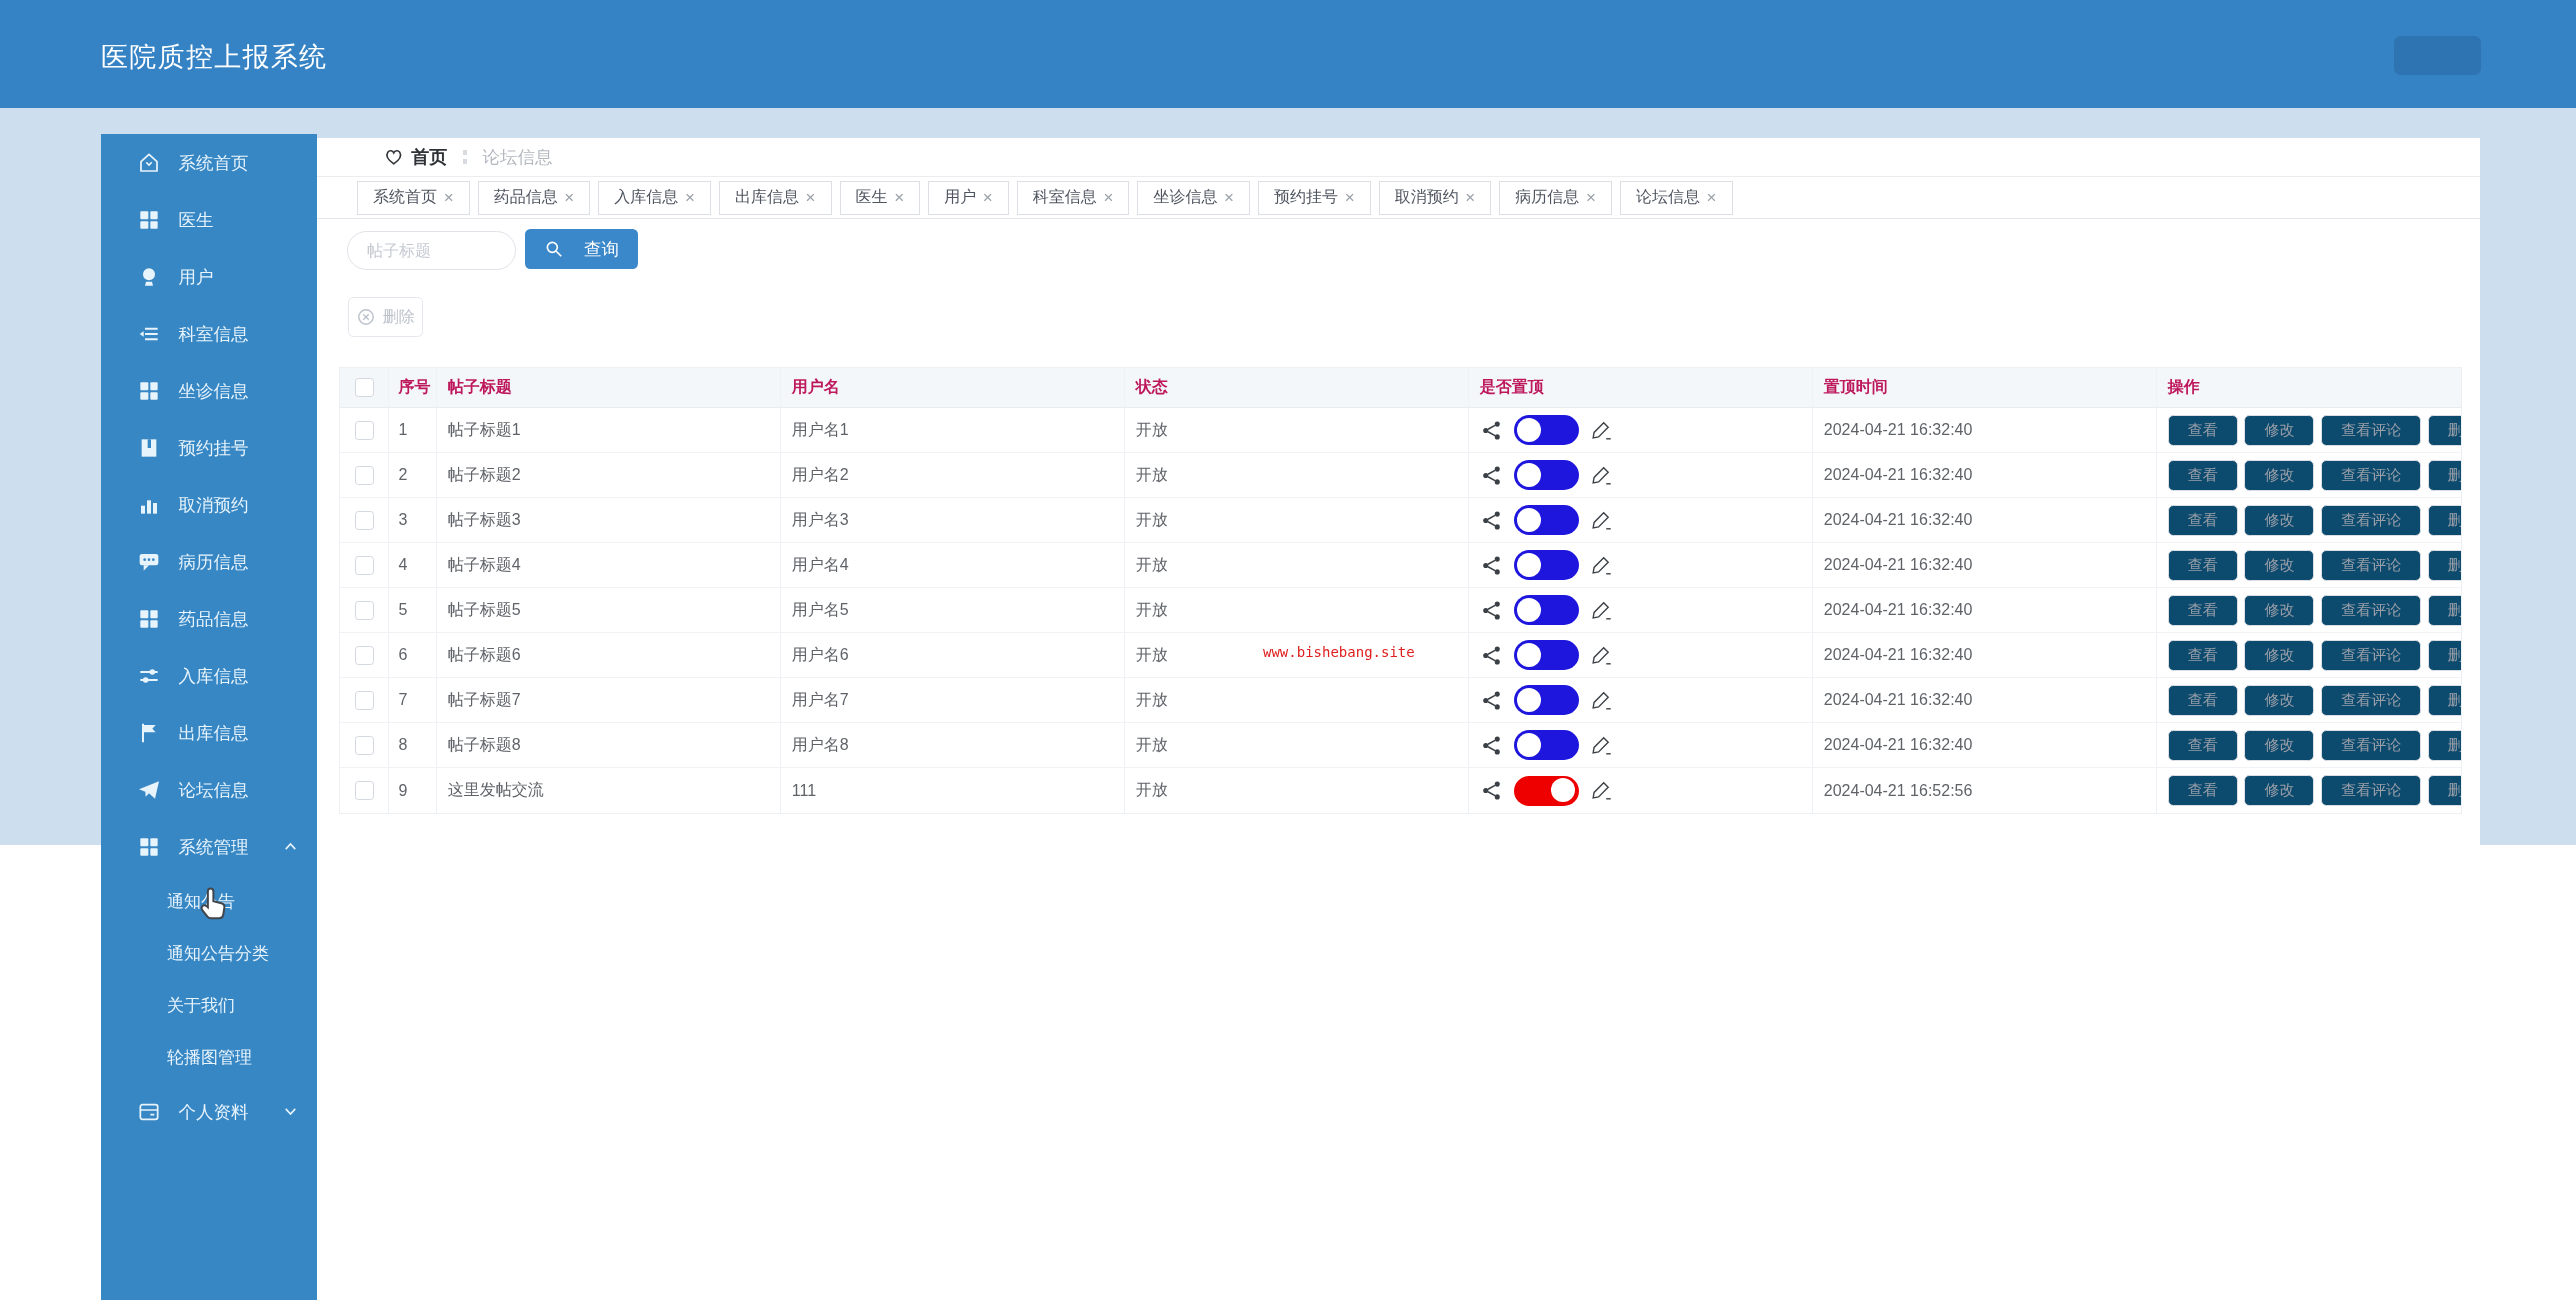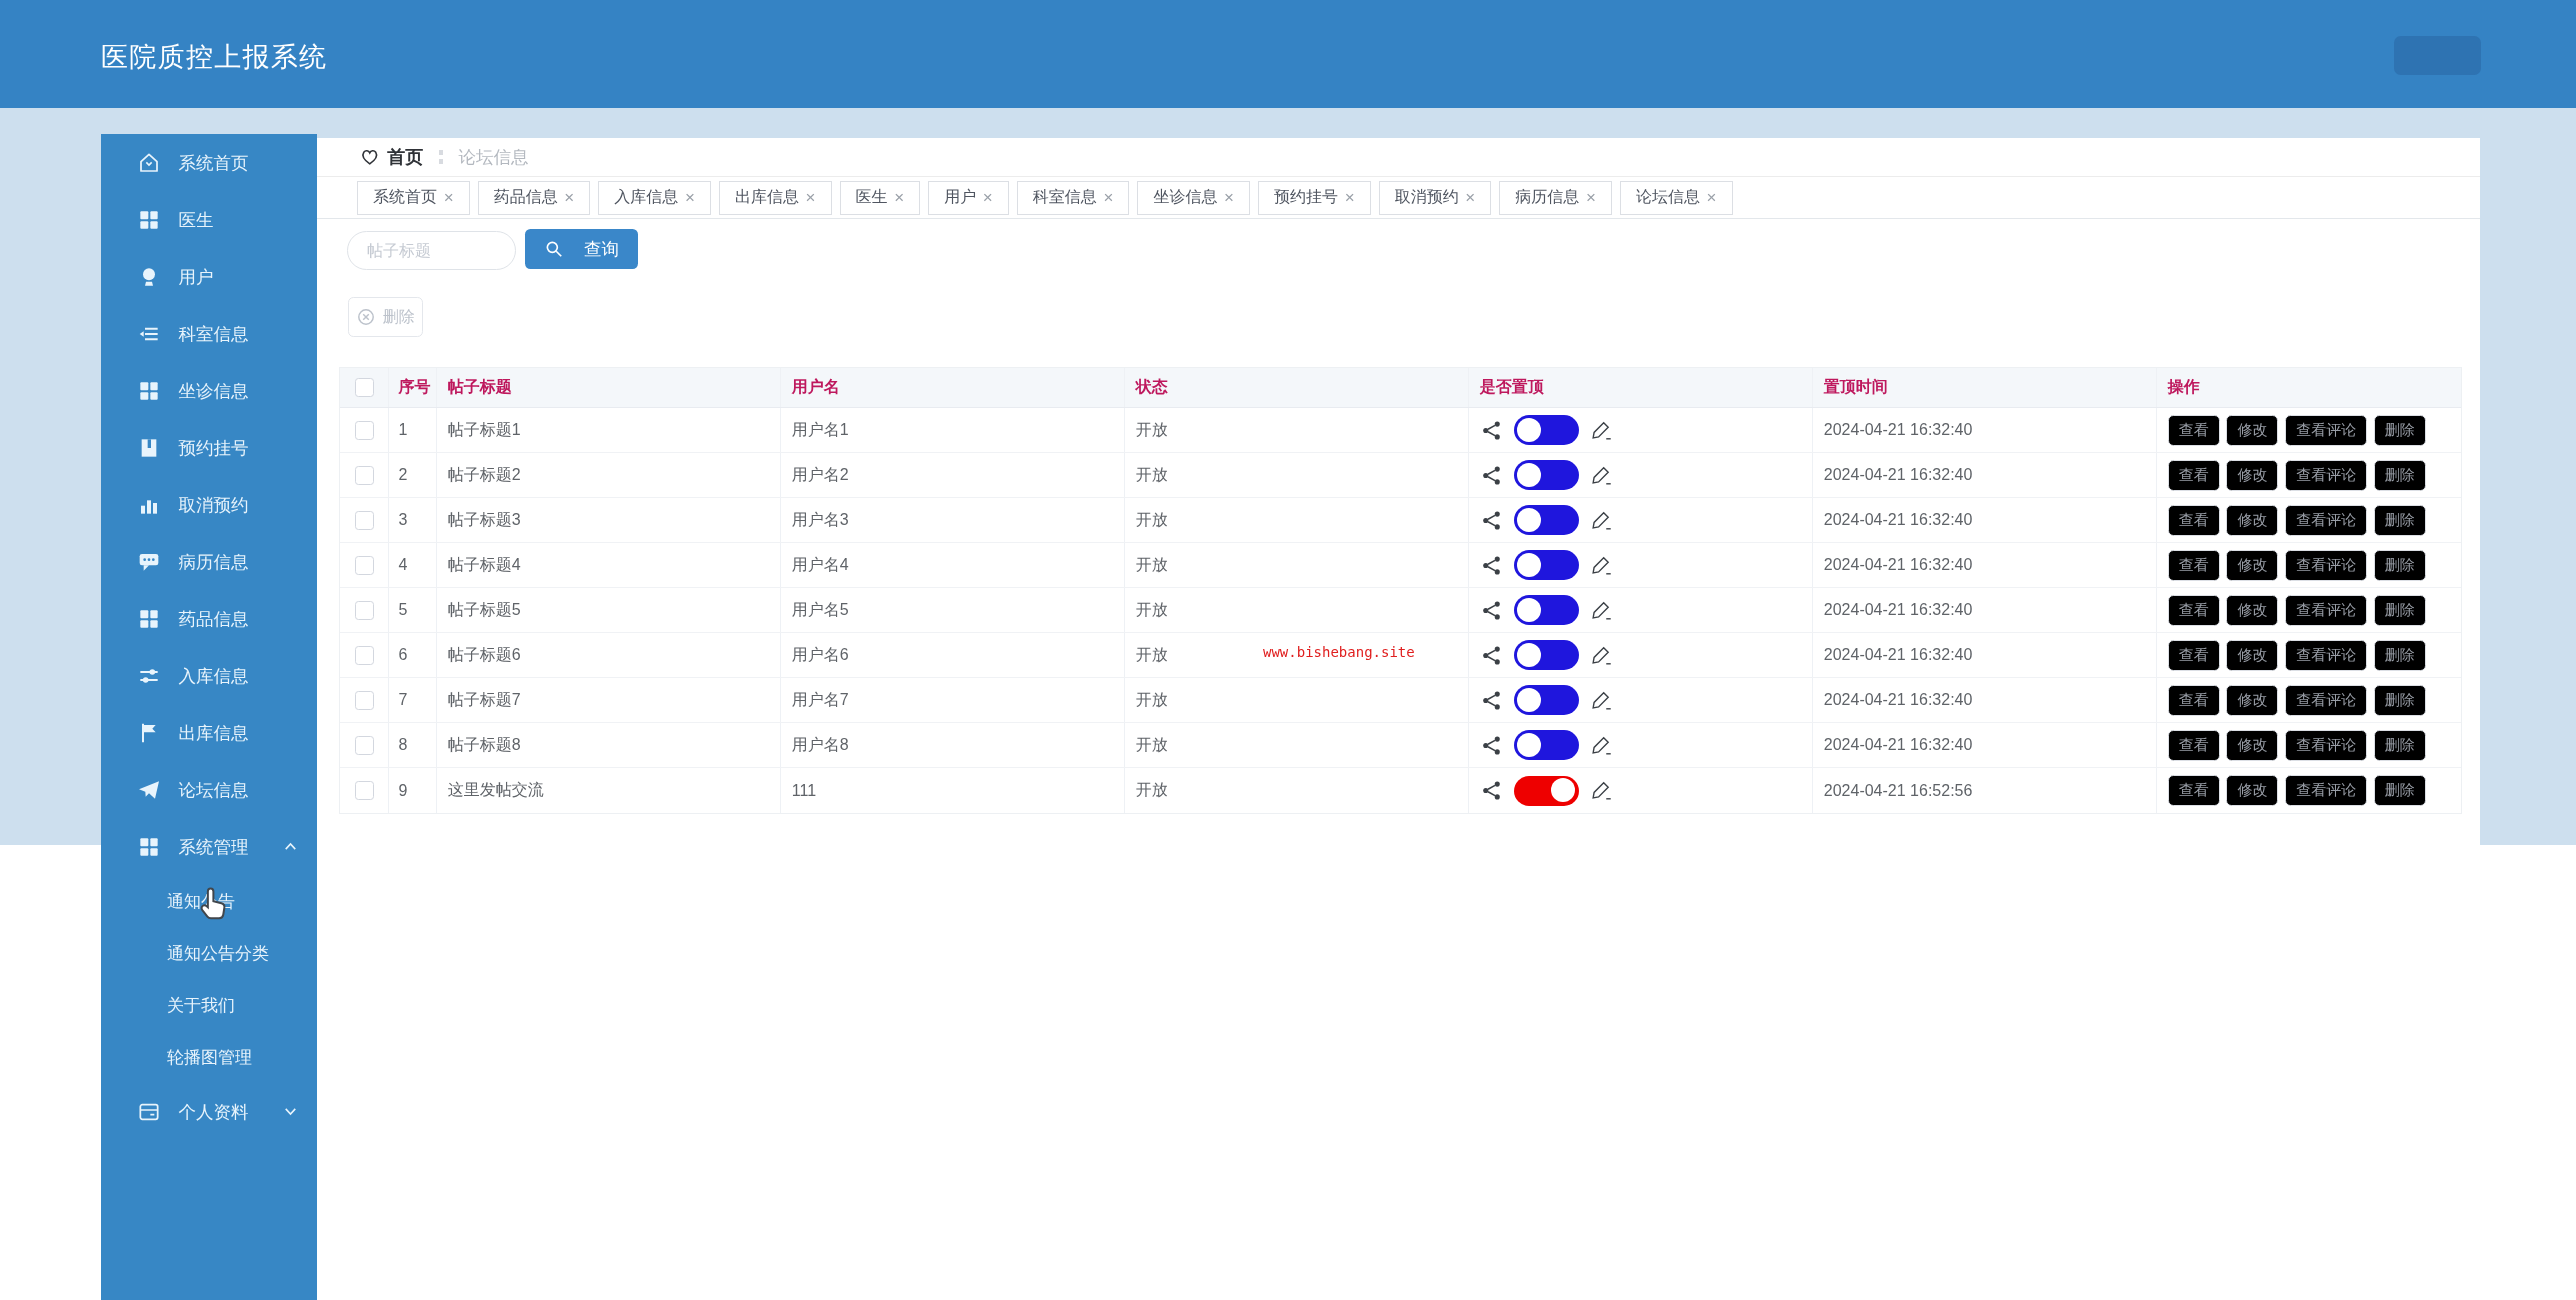--- a/index.html
+++ b/index.html
@@ -14,21 +14,21 @@
   
   .sidebar{position:absolute;left:101px;top:134px;width:216px;height:1166px;background:var(--sidebar_blue,#3787c5);z-index:4}
   .side-item{height:57px;display:flex;align-items:center;padding-left:36px;position:relative;color:#e8f4fc;font-size:17.5px;cursor:pointer;white-space:nowrap}
   .side-item .ic{width:24px;height:24px;margin-right:17.5px;flex:0 0 24px}
   .side-item .ic svg{width:100%;height:100%;display:block}
   .side-item .chev{position:absolute;right:17.5px;width:19px;height:19px}
   .side-item .chev svg{width:100%;height:100%}
   .sub-item{height:52px;display:flex;align-items:center;padding-left:66px;color:#e8f4fc;font-size:17px;cursor:pointer;white-space:nowrap}
   
   .panel{position:absolute;left:317px;top:138px;width:2163px;height:707px;background:#fff;z-index:3}
-  .crumbs{height:39px;display:flex;align-items:center;padding-left:42px;border-bottom:1.3px solid #ececec}
+  .crumbs{height:39px;display:flex;align-items:center;padding-left:66px;border-bottom:1.3px solid #ececec}
   .ic-h{width:21.5px;height:21.5px;margin-right:6.7px}
   .ic-h svg{width:100%;height:100%}
   .crumb-home{font-size:18px;font-weight:bold;color:#2f3237}
   .crumb-sep{width:3.4px;height:15px;margin:0 16px;background:repeating-linear-gradient(#d8dbe0 0 5.4px,transparent 5.4px 8.7px)}
   .crumb-cur{font-size:17.5px;color:#b3b8bf}
   .tabsrow{height:42px;display:flex;align-items:center;gap:8px;padding-left:40px;border-bottom:1.3px solid #e3e7eb}
   .tab{height:34px;display:inline-flex;align-items:center;padding:0 15px;border:1.3px solid #dcdfe4;background:#fff;font-size:16px;color:#4f5560;gap:6.7px;cursor:pointer;white-space:nowrap}
   .tab .x{font-size:17px;color:#9aa0a8}
   
   .search-input{position:absolute;left:30px;top:93px;width:169px;height:39px;border:1.3px solid #dfe3e8;border-radius:20px;padding:0 19px;font-size:16px;color:#5c6067;outline:none;background:#fff;font-family:"Liberation Sans",sans-serif}
@@ -55,21 +55,21 @@
   .c7{flex:1;border-right:none}
   .cb{width:19px;height:19px;border:1.3px solid #d3d7df;border-radius:3.4px;background:#fff;cursor:pointer;flex:0 0 19px}
   .rowic{width:23px;height:23px;cursor:pointer}
   .rowic svg{width:100%;height:100%}
   .toggle{width:65px;height:30px;border-radius:15px;position:relative;margin:0 10.8px;cursor:pointer;flex:0 0 65px}
   .toggle[data-state="on"]{background:var(--toggle_on,#1f16dd)}
   .toggle[data-state="off"]{background:var(--toggle_off,#ee0000)}
   .knob{position:absolute;top:2.7px;width:24px;height:24px;border-radius:50%;background:#fff}
   .toggle[data-state="on"] .knob{left:3.4px}
   .toggle[data-state="off"] .knob{right:3.4px}
-  .act-btn{height:31px;padding:0 10px;border:1.3px solid #dcdfe5;border-radius:5.4px;background:#000000;color:#999ea7;font-size:15px;display:inline-flex;align-items:center;margin-right:6.7px;cursor:pointer;white-space:nowrap}
+  .act-btn{height:31px;padding:0 19px;border:1.3px solid #dcdfe5;border-radius:5.4px;background:#0c4a6e;color:#999ea7;font-size:15px;display:inline-flex;align-items:center;margin-right:6.7px;cursor:pointer;white-space:nowrap}
   .watermark{position:absolute;left:946px;top:506px;font-family:"DejaVu Sans Mono",monospace;font-size:14px;font-weight:normal;color:var(--watermark_red,#e01f1f);z-index:6}
   .cursor{position:absolute;left:199px;top:885px;width:31px;height:38px;z-index:50;pointer-events:none}
 </style>
 </head>
 <body>
 
 <div class="band"></div>
 
 <div class="appbar">
   <div class="app-title">医院质控上报系统</div>

